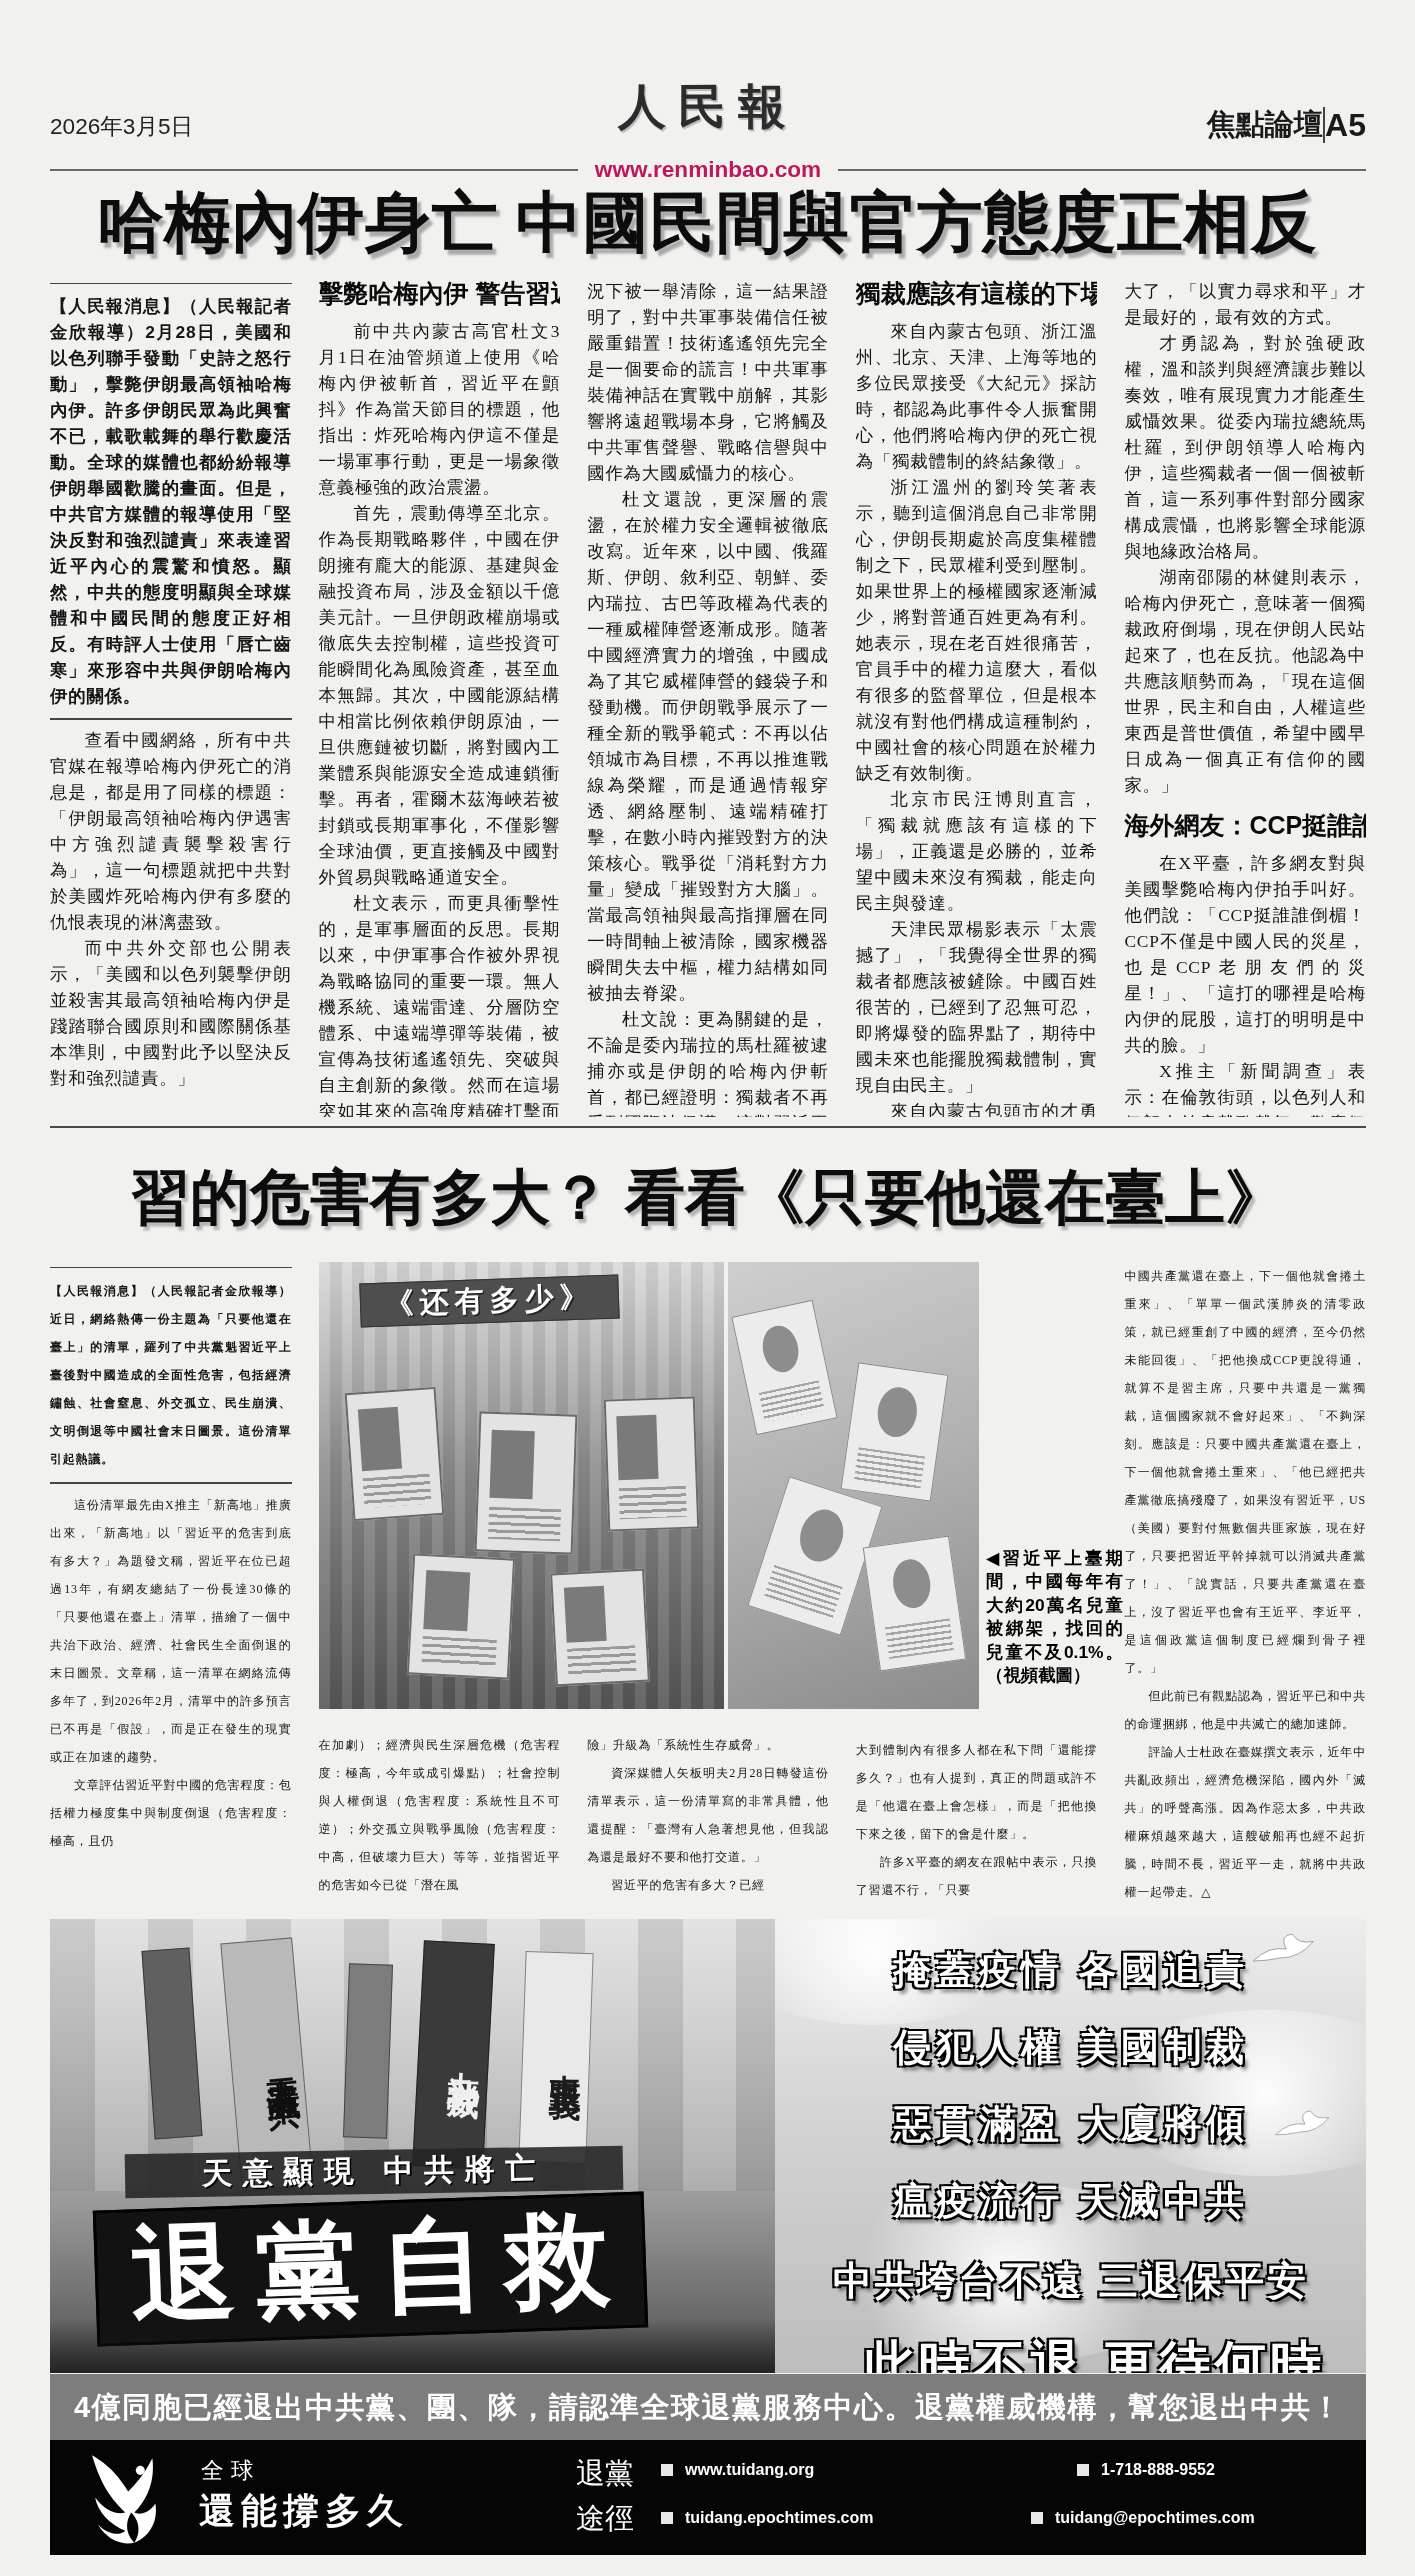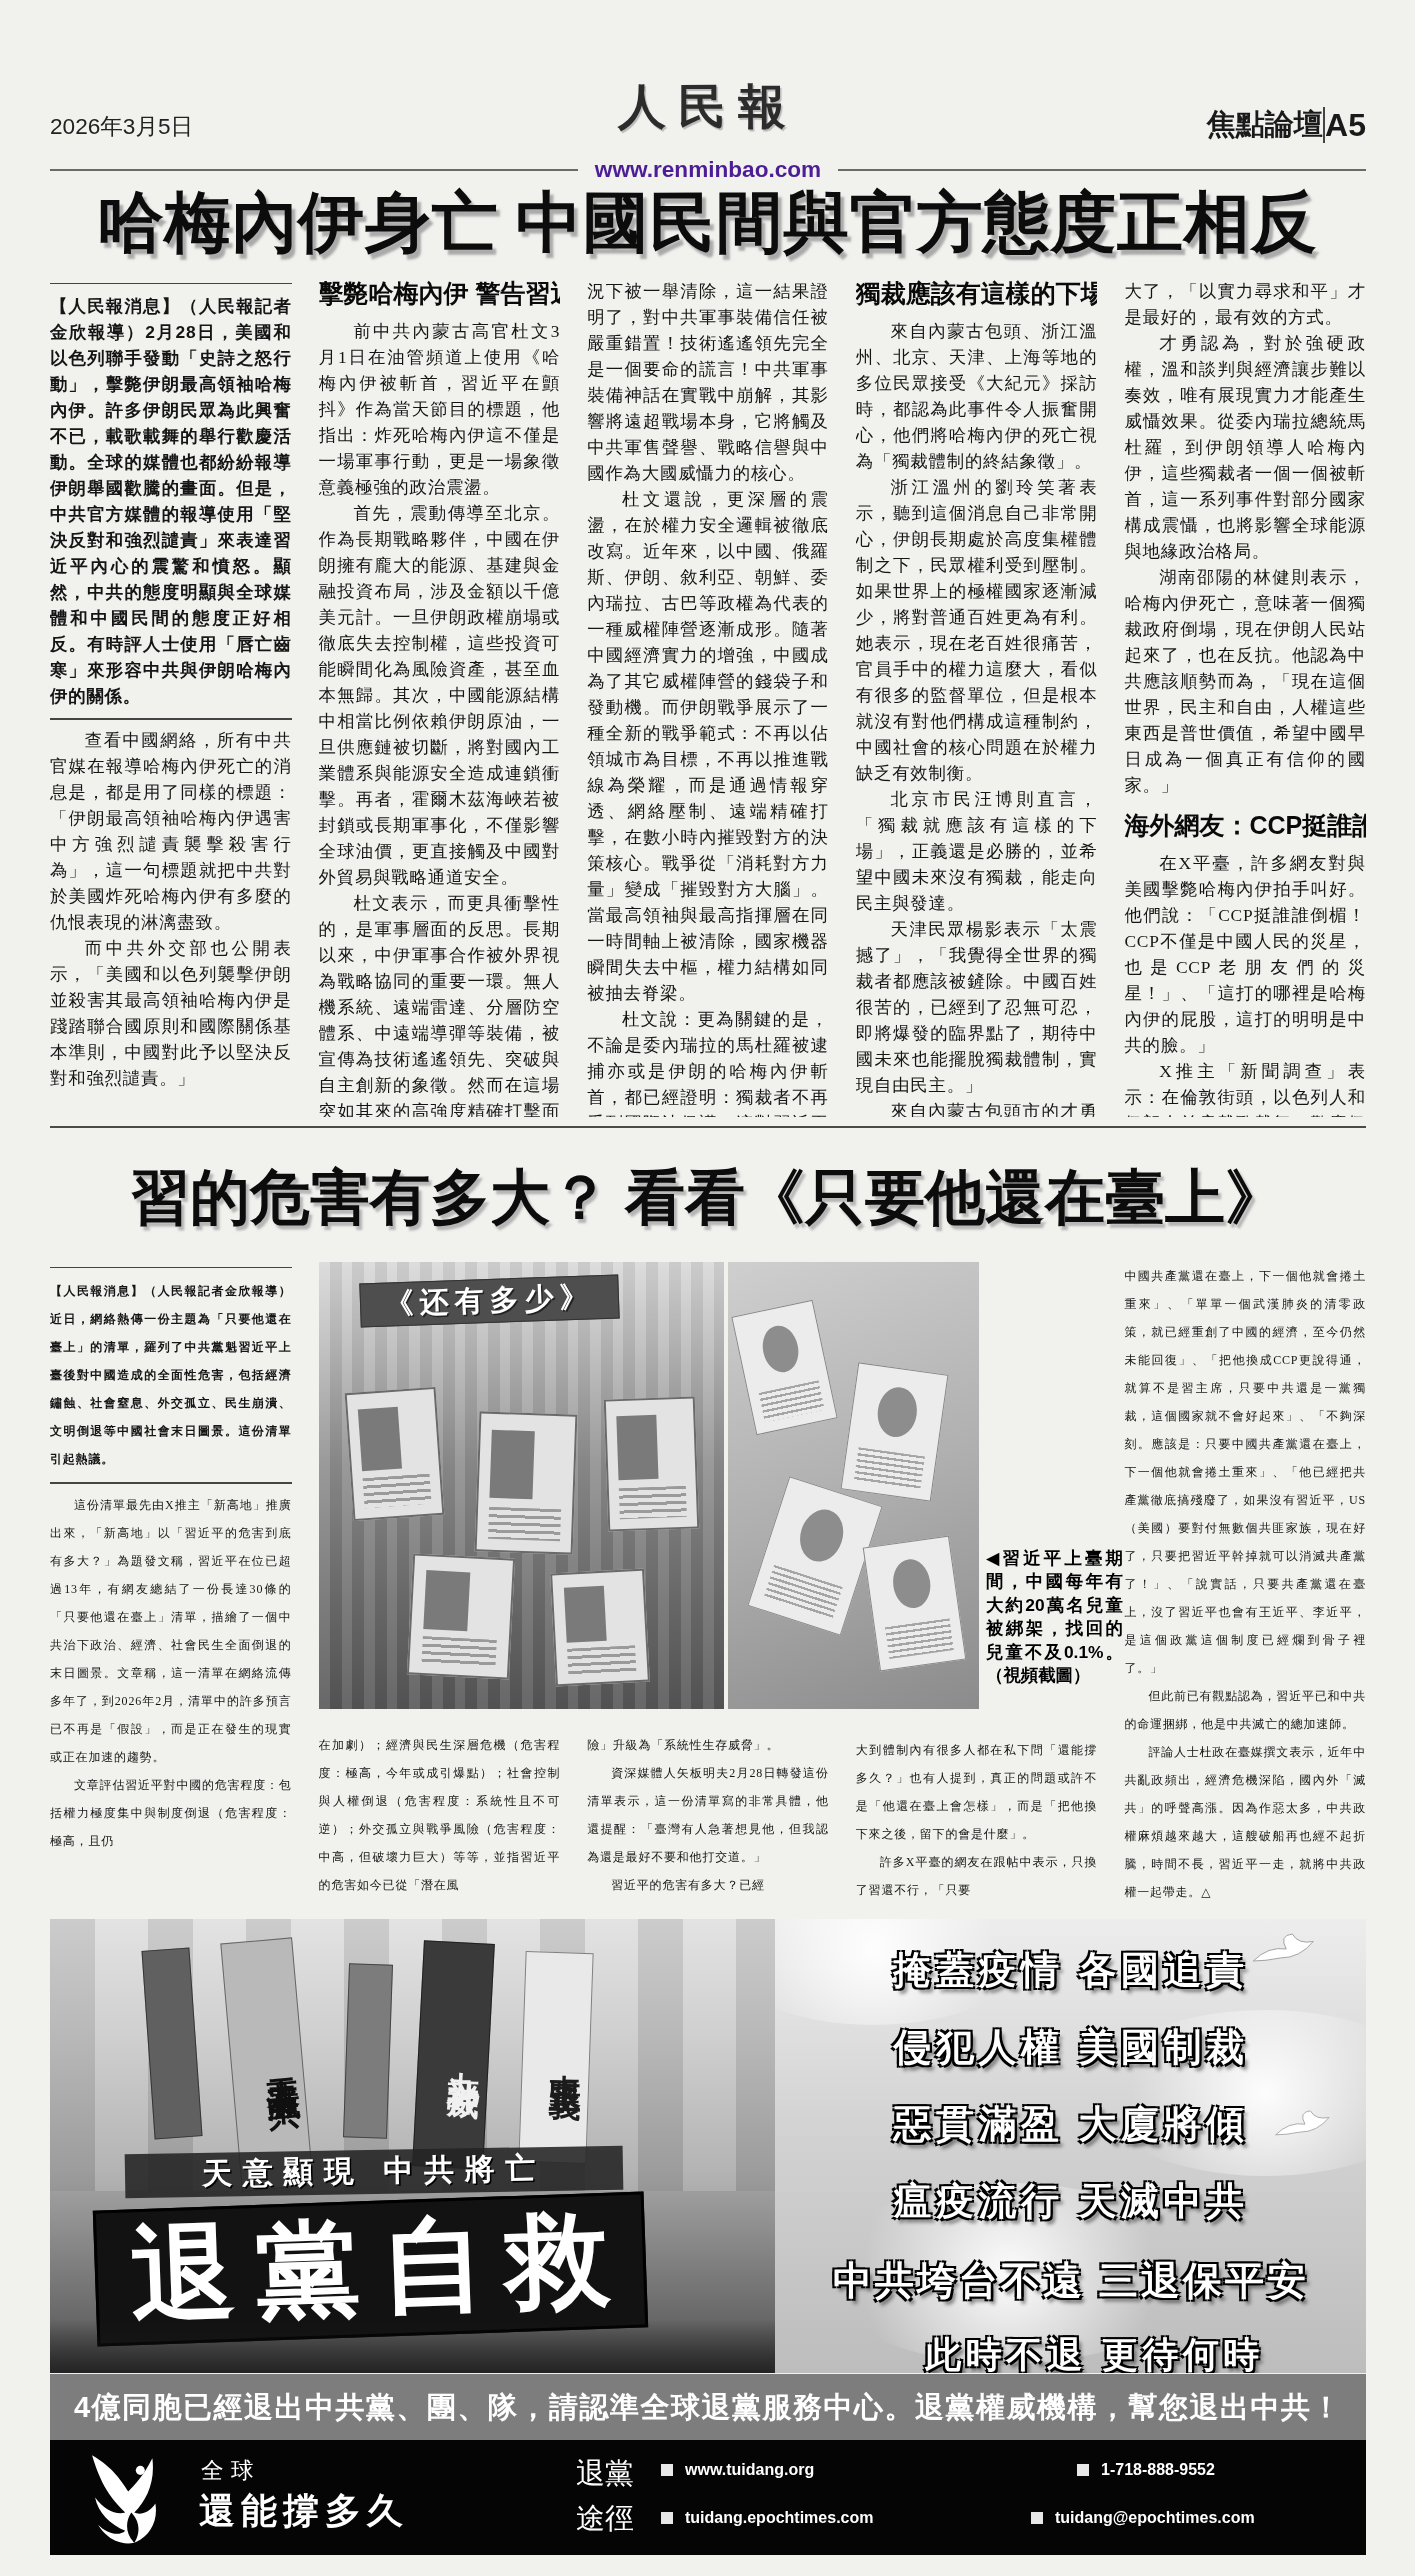--- a/index.html
+++ b/index.html
@@ -16,21 +16,21 @@
           font-family:"Liberation Sans","DejaVu Sans",sans-serif; }
   .masthead { position:absolute; left:0; right:0; top:0; text-align:center;
           font-weight:900; font-size:48px; letter-spacing:12px; color:#2c2c2c;
           text-shadow:1.5px 1.5px 0.8px #bbb; }
   .section-box { position:absolute; right:0; top:30px; display:flex; align-items:center; }
   .section-name { font-size:29px; font-weight:bold; }
   .vline { width:2.3px; height:36px; background:#444; }
   .page-no { font-size:32px; font-weight:bold; }
   .header-rule { position:absolute; left:0; right:0; top:82px; display:flex; align-items:center; }
   .header-rule .seg { flex:1; height:2.3px; background:#6a6a6a; }
-  .header-url { font-size:22.6px; font-weight:bold; padding:0 16.6px; color:#4c1d95;
+  .header-url { font-size:22.6px; font-weight:bold; padding:0 16.6px; color:#be185d;
           font-family:"Liberation Sans","DejaVu Sans",sans-serif; }
 
   
   .headline1 { position:absolute; left:30px; top:178px; width:1355px; text-align:center;
     font-size:66px; font-weight:900; letter-spacing:0.8px; color:#0c0c0c;
     text-shadow:3.8px 4.5px 2.3px #aaa; white-space:nowrap; }
   .headline2 { position:absolute; left:30px; top:1158px; width:1355px; text-align:center;
     font-size:60px; font-weight:900; color:#0c0c0c; text-shadow:3px 3.8px 2.3px #b5b5b5; white-space:nowrap; }
   .divider { position:absolute; left:50px; width:1316px; height:2.3px; background:#4a4a4a; }
 
@@ -103,21 +103,21 @@
   .ad-crowd { position:absolute; left:0; bottom:0; width:100%; height:53px;
     background:linear-gradient(180deg, rgba(30,30,30,0) 0%, rgba(25,25,25,.8) 100%); }
   .ad-right { position:absolute; left:725px; top:0; width:592px; height:454px; overflow:hidden;
     background:linear-gradient(180deg,#ededed 0%,#d3d3d3 45%,#bdbdbd 100%); }
   .cloud { position:absolute; border-radius:50%; background:radial-gradient(circle, rgba(255,255,255,.95) 0%, rgba(255,255,255,0) 70%); }
   .slogan { position:relative; text-align:center; color:#fff; font-weight:900;
     font-family:"Liberation Sans","DejaVu Sans",sans-serif; white-space:nowrap;
     text-shadow:-2.3px -2.3px 0 #000, 2.3px -2.3px 0 #000, -2.3px 2.3px 0 #000, 2.3px 2.3px 0 #000, 4.5px 5.3px 3.8px rgba(0,0,0,.45); }
   .slogan.s14 { font-size:38px; margin-top:26px; letter-spacing:4.5px; }
   .slogan.s5 { font-size:39px; margin-top:27px; letter-spacing:3px; }
-  .slogan.s6 { font-size:36px; margin-top:22.6px; letter-spacing:4.5px;padding-left:47px; }
+  .slogan.s6 { font-size:51px; margin-top:22.6px; letter-spacing:4.5px;padding-left:47px; }
   .dove { position:absolute; }
 
   
   .ad-strip { position:absolute; left:50px; top:2374px; width:1316px; height:66px; background:#7d7d7d;
     color:#fff; font-weight:bold; font-size:29px; text-align:center; line-height:66px;
     font-family:"Liberation Sans","DejaVu Sans",sans-serif; letter-spacing:1.5px; }
   .black-bar { position:absolute; left:50px; top:2440px; width:1316px; height:115px; background:#050505; color:#fff; }
   .logo-wrap { position:absolute; left:30px; top:6px; width:98px; height:103px; }
   .brand-top { position:absolute; left:151px; top:15px; font-size:22.6px; letter-spacing:7.5px;
     font-family:"Liberation Sans","DejaVu Sans",sans-serif; }

